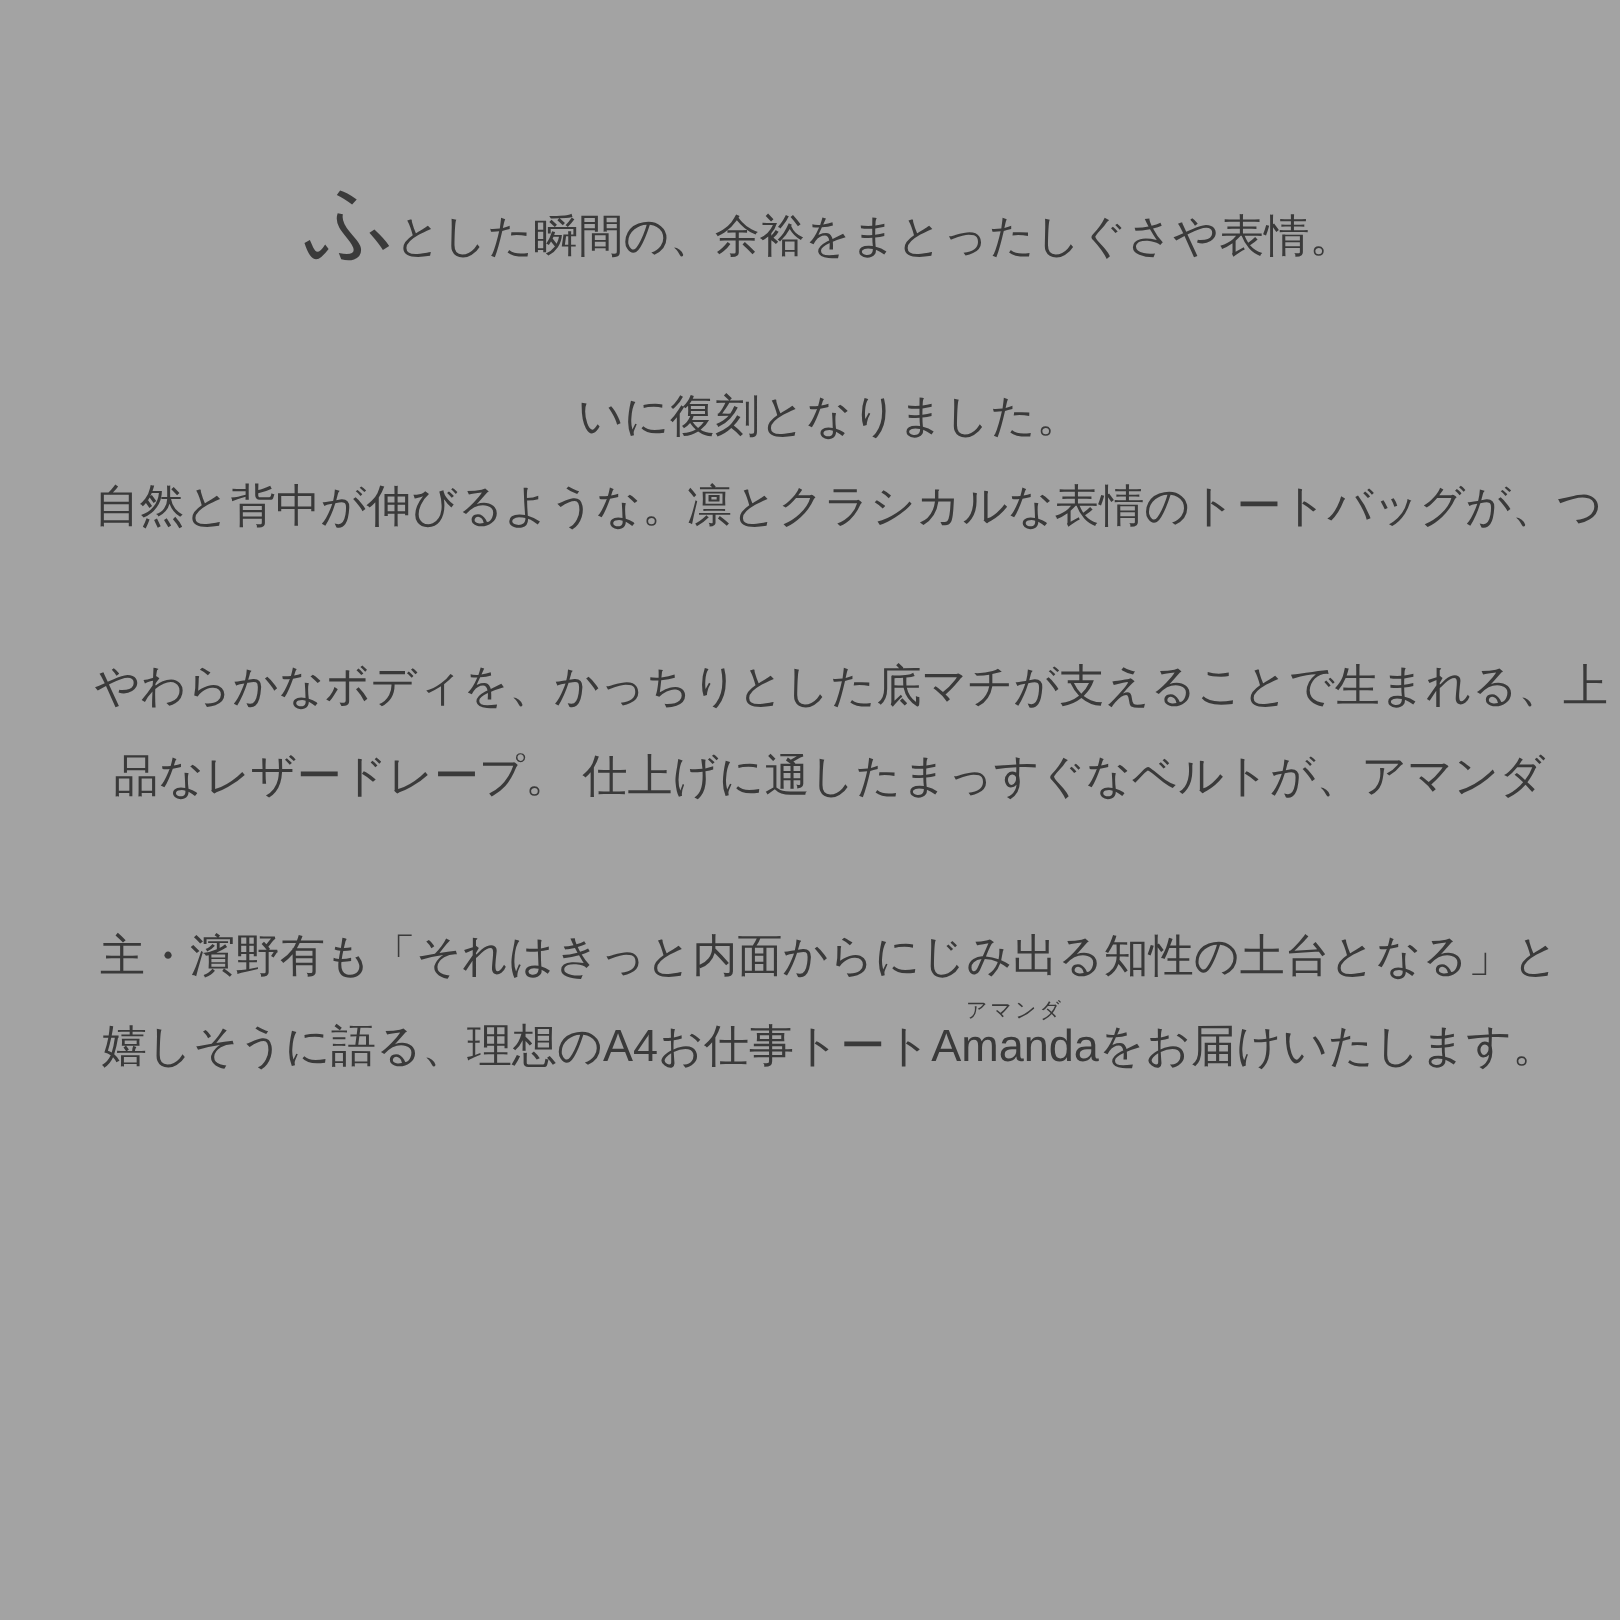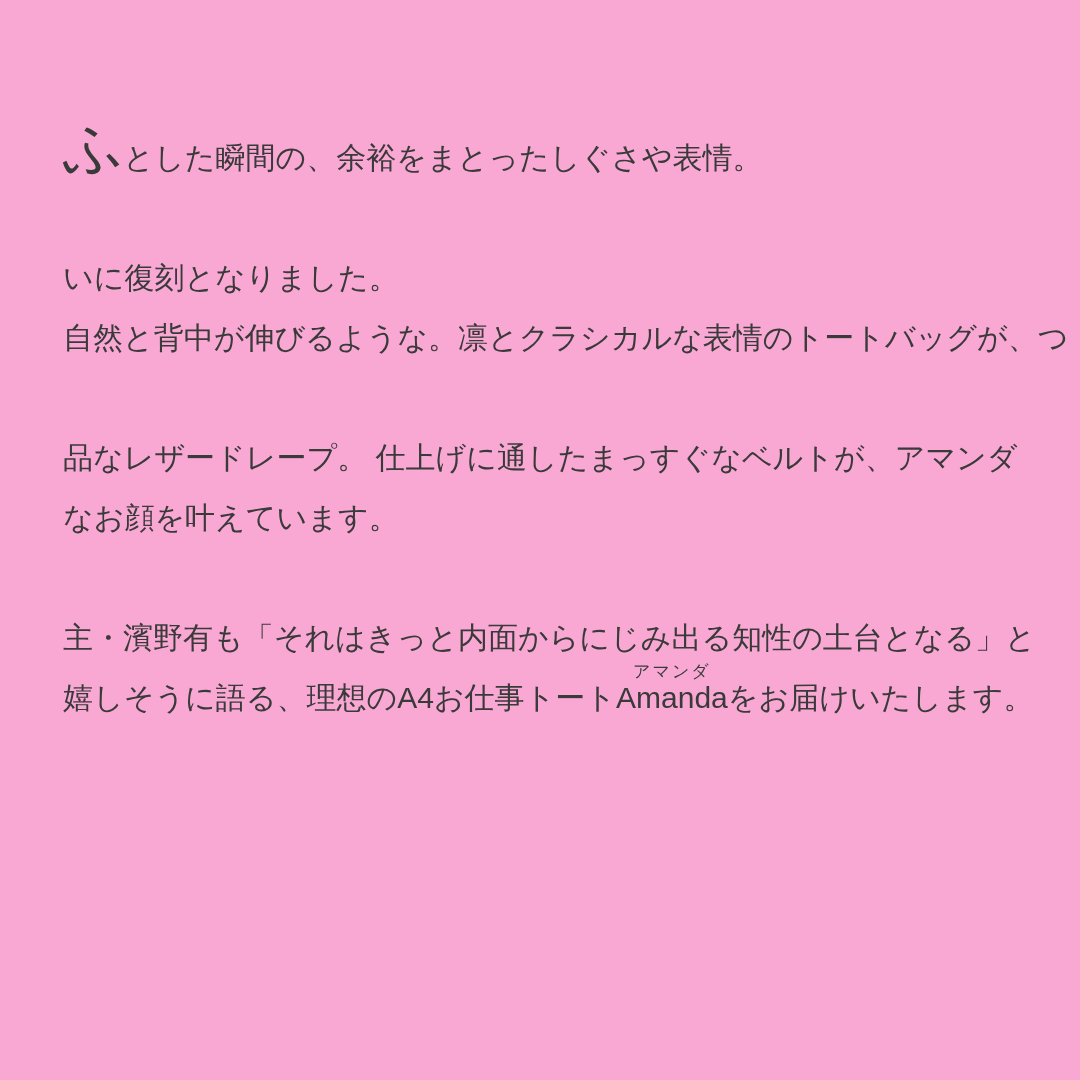--- a/index.html
+++ b/index.html
@@ -11,21 +11,22 @@
     height: 1080px;
     background: #ffffff;
     font-family: "Liberation Sans", sans-serif;
     color: #3a3a3a;
     overflow: hidden;
     position: relative;
   }
   .page {
     position: absolute;
     inset: 0;
-    background: #f9a8d4;
+    background: #a3a3a3;
+    text-align: center;
   }
   .content {
     position: absolute;
     left: 63px;
     top: 128px;
     width: 980px;
   }
   .para {
     margin: 0 0 60px 0;
     font-size: 30px;
@@ -48,21 +49,21 @@
     position: relative;
     display: inline-block;
     line-height: 30px;
     vertical-align: baseline;
   }
   .ruby-rt {
     position: absolute;
     bottom: 100%;
     left: 50%;
     transform: translateX(-50%);
-    font-size: 17px;
+    font-size: 14px;
     line-height: 1;
     letter-spacing: 2px;
     margin-bottom: 3px;
     white-space: nowrap;
     color: #3a3a3a;
   }
 </style>
 </head>
 <body>
 
@@ -72,22 +73,22 @@
     <p class="para">
       <span class="line"><span class="dropcap">ふ</span><span>とした瞬間の、余裕をまとったしぐさや表情。</span></span>
     </p>
 
     <p class="para">
       <span class="line">いに復刻となりました。</span>
       <span class="line">自然と背中が伸びるような。凛とクラシカルな表情のトートバッグが、つ</span>
     </p>
 
     <p class="para">
+      <span class="line">やわらかなボディを、かっちりとした底マチが支えることで生まれる、上</span>
       <span class="line">品なレザードレープ。 仕上げに通したまっすぐなベルトが、アマンダ</span>
-      <span class="line">なお顔を叶えています。</span>
     </p>
 
     <p class="para">
       <span class="line">主・濱野有も「それはきっと内面からにじみ出る知性の土台となる」と</span>
       <span class="line"><span>嬉しそうに語る、理想のA4お仕事トート</span><span class="ruby-wrap"><span class="ruby-rt">アマンダ</span><span>Amanda</span></span><span>をお届けいたします。</span></span>
     </p>
 
   </main>
 </div>
 

